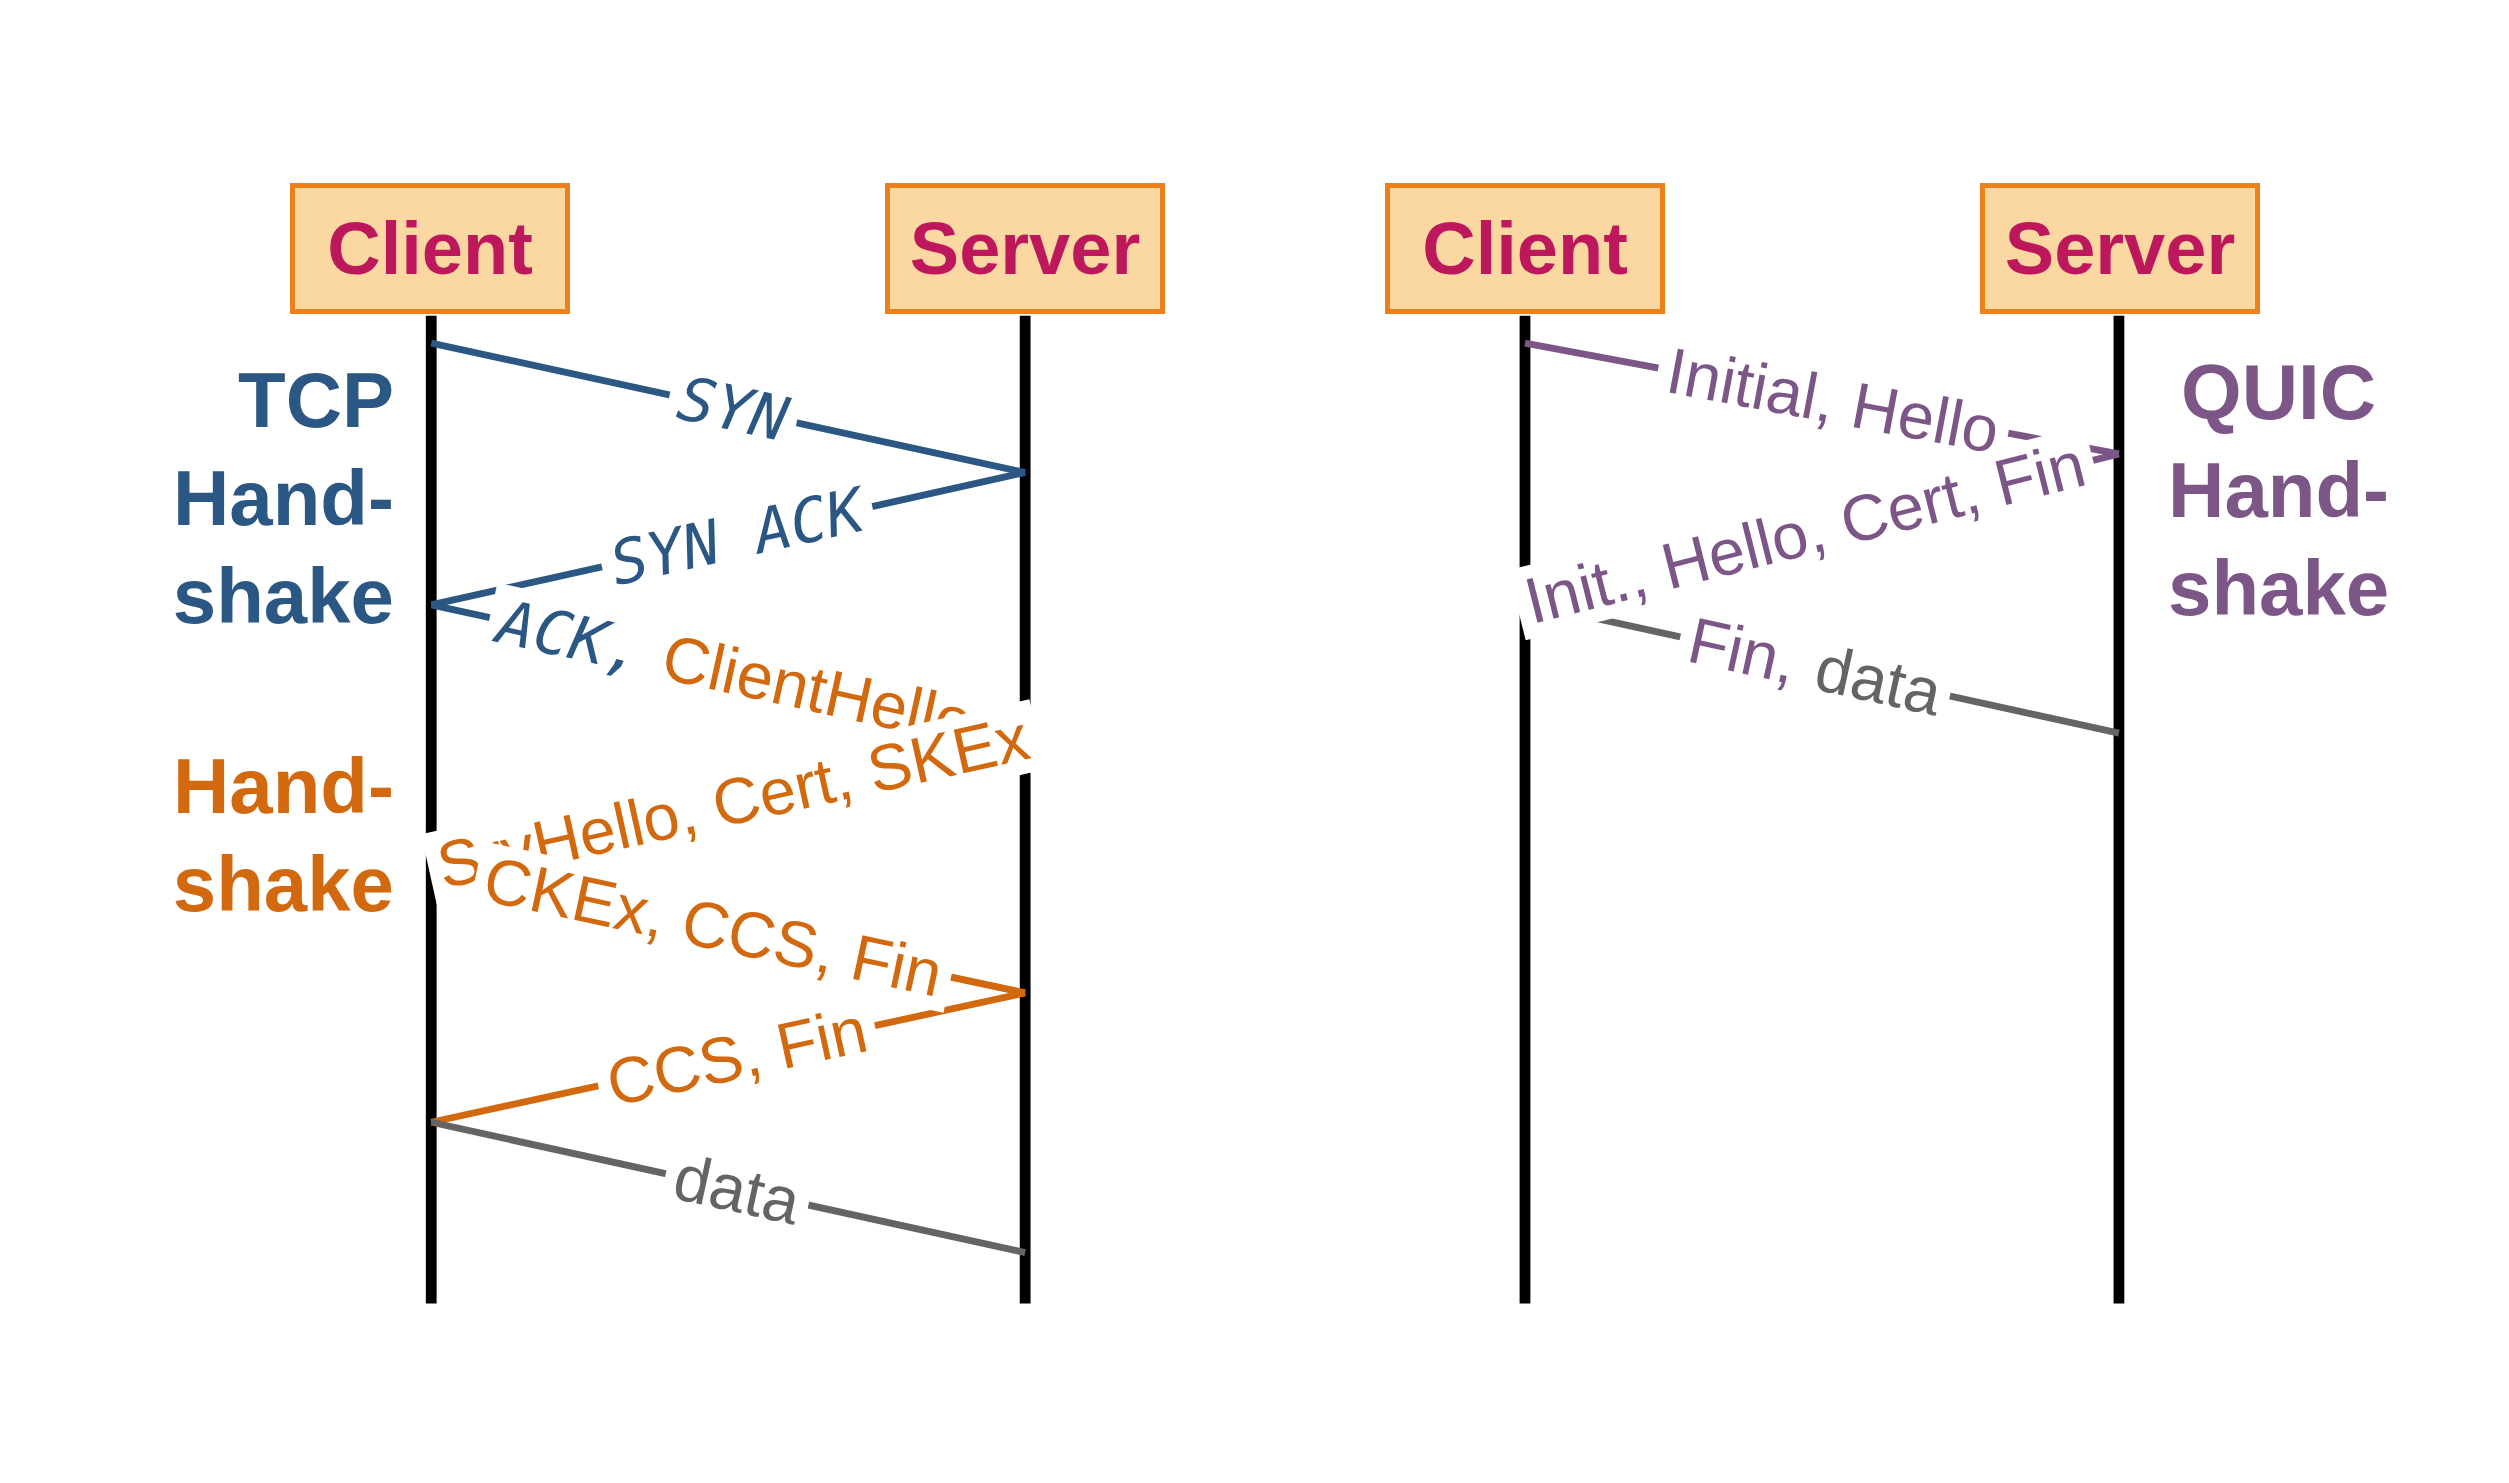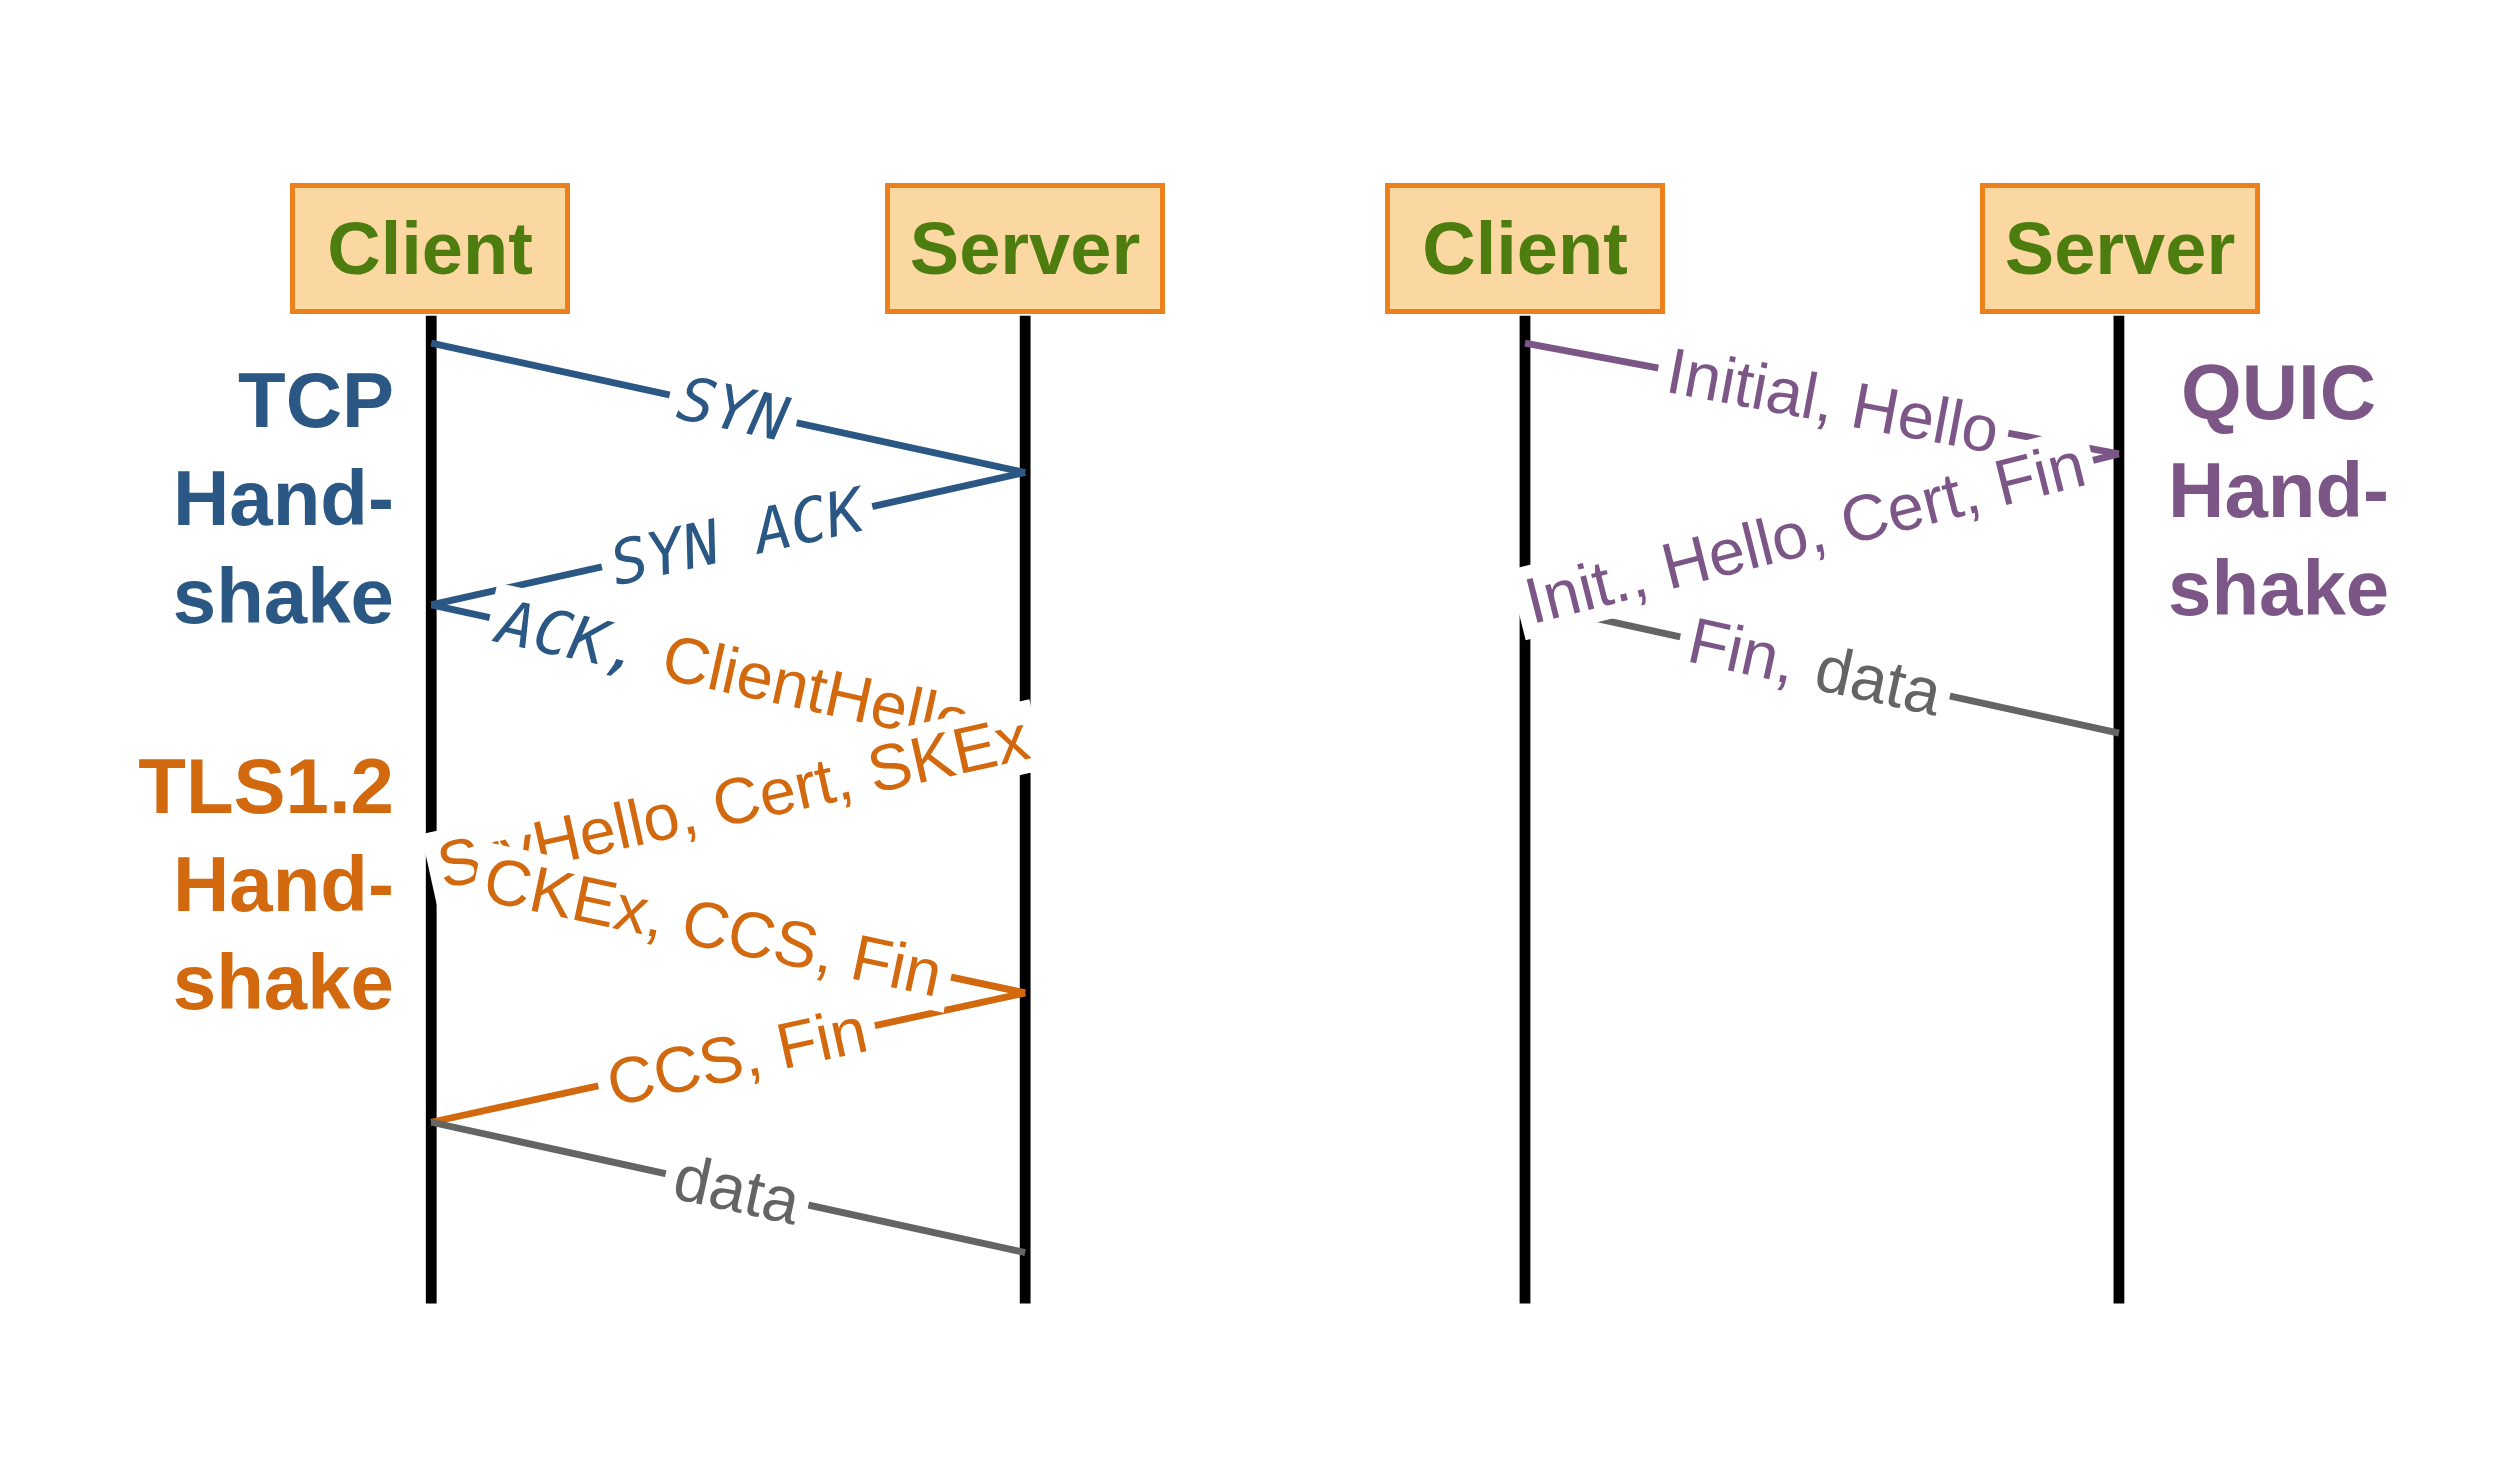--- a/index.html
+++ b/index.html
@@ -21,21 +21,21 @@
   }
   .svg-layer{position:absolute;left:0;top:0;width:2509px;height:1484px;}
   .actor-box{
     position:absolute;
     width:270px;height:121px;
     background:var(--box-fill);
     border:5.9px solid var(--box-border);
     display:flex;align-items:center;justify-content:center;
   }
   .actor-label{
-    font-weight:bold;font-size:74px;color:#4d7c0f;line-height:1;
+    font-weight:bold;font-size:74px;color:#be185d;line-height:1;
   }
   .side-label{
     position:absolute;
     font-size:78px;line-height:98px;white-space:nowrap;font-weight:bold;
   }
   .side-label div{white-space:nowrap;}
   .side-right{text-align:right;}
   .side-left{text-align:center;}
   .tcp-color{color:var(--tcp-blue);}
   .tls-color{color:var(--tls-orange);}
@@ -144,21 +144,20 @@
   <div class="actor-box box-r-server">
     <span class="actor-label">Server</span>
   </div>
 
   <div class="side-label side-right tcp-color tcp-block">
     <div>TCP</div>
     <div>Hand-</div>
     <div>shake</div>
   </div>
   <div class="side-label side-right tls-color tls-block">
-    <div>TLS1.2</div>
     <div>Hand-</div>
     <div>shake</div>
   </div>
   <div class="side-label side-left quic-color quic-block">
     <div>QUIC</div>
     <div>Hand-</div>
     <div>shake</div>
   </div>
 
 </div>

